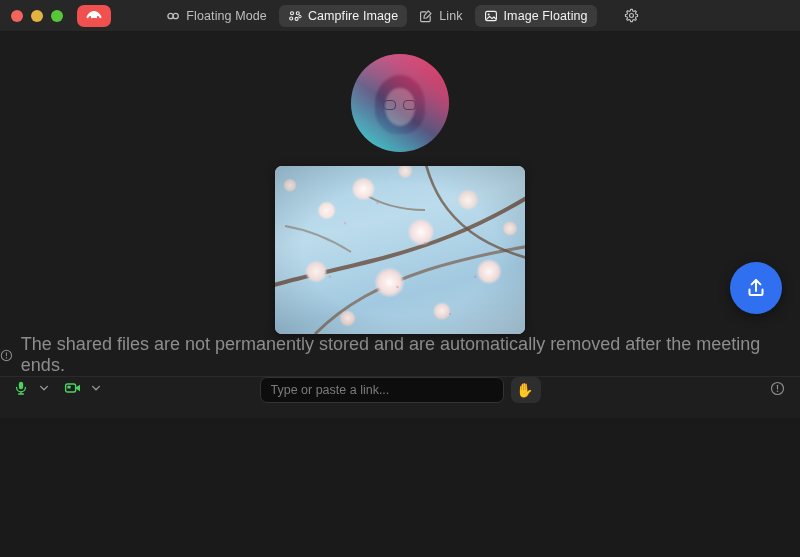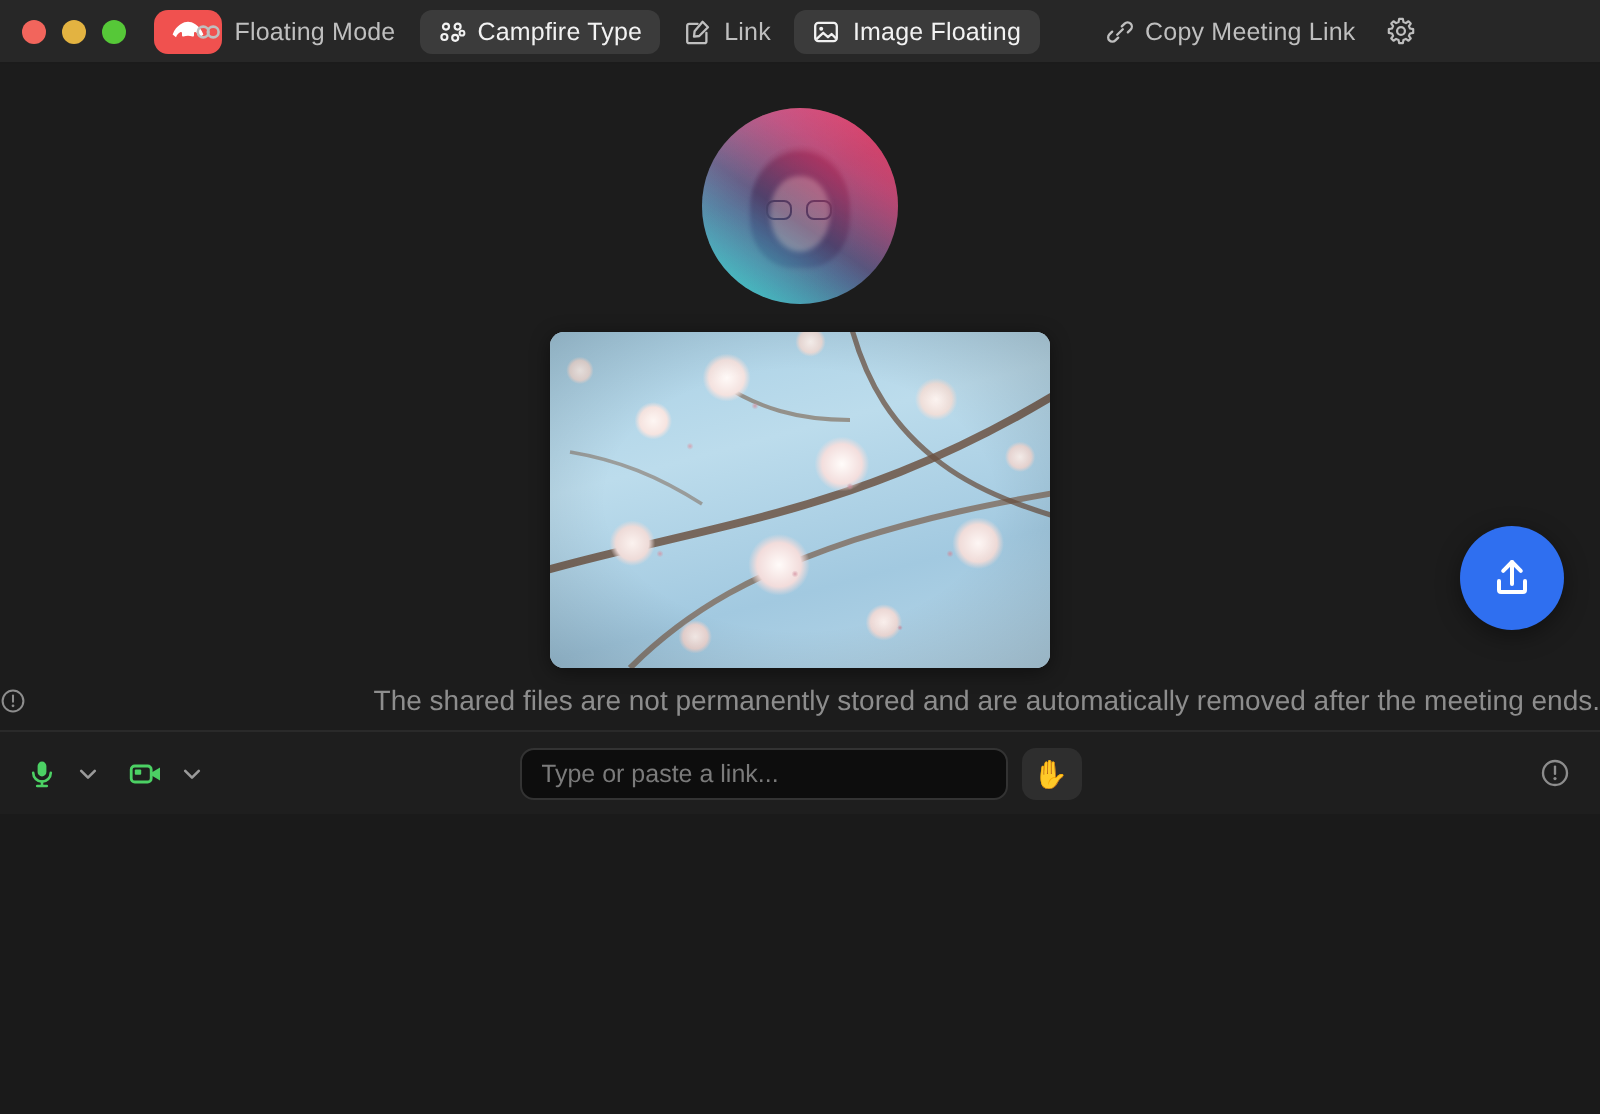--- a/index.html
+++ b/index.html
@@ -198,32 +198,32 @@
     background: #2f6ff0;
     display: flex; align-items: center; justify-content: center;
     cursor: pointer;
     box-shadow: 0 3px 12px rgba(0,0,0,.4);
   }
 
   
   .notice {
     flex: 0 0 30px;
     display: flex; align-items: center; justify-content: space-between;
-    gap: 24px;
+    gap: 8px;
     color: #8d8d8d;
-    font-size: 14px;
+    font-size: 18px;
     background: #1c1c1c;
   }
 
   
   .bottombar {
     position: relative;
     flex: 0 0 42px;
     background: #1e1e1e;
-    display: flex; align-items: center;
+    display: flex; align-items: flex-start;
     border-top: 1px solid #2a2a2a;
     text-decoration: underline;
   }
   .devgroup {
     display: flex; align-items: center; gap: 4px;
     padding-left: 10px;
   }
   .devbtn {
     display: flex; align-items: center; justify-content: center;
     width: 22px; height: 22px;
@@ -305,21 +305,21 @@
       <div class="tbitem active">
         <span class="ic">
           <svg width="14" height="14" viewBox="0 0 14 14">
             <circle cx="4" cy="4.3" r="1.5" fill="none" stroke="#f2f2f2" stroke-width="1.1"></circle>
             <circle cx="9.8" cy="4.3" r="1.5" fill="none" stroke="#f2f2f2" stroke-width="1.1"></circle>
             <circle cx="3.2" cy="9.5" r="1.5" fill="none" stroke="#f2f2f2" stroke-width="1.1"></circle>
             <circle cx="8.6" cy="9.9" r="1.5" fill="none" stroke="#f2f2f2" stroke-width="1.1"></circle>
             <circle cx="12" cy="7.6" r="1.2" fill="none" stroke="#f2f2f2" stroke-width="1"></circle>
           </svg>
         </span>
-        <span>Campfire Type</span>
+        <span>Campfire Image</span>
       </div>
 
       <div class="tbitem">
         <span class="ic">
           <svg width="14" height="14" viewBox="0 0 14 14">
             <path d="M11.2 7.4 V11.6 a1 1 0 0 1 -1 1 H2.6 a1 1 0 0 1 -1 -1 V3.9 a1 1 0 0 1 1 -1 H6.8" fill="none" stroke="#bfbfbf" stroke-width="1.15" stroke-linecap="round"></path>
             <path d="M9.3 1.9 L12 4.6 L7.6 9 L5 9.3 L5.3 6.6 Z" fill="none" stroke="#bfbfbf" stroke-width="1.15" stroke-linejoin="round"></path>
           </svg>
         </span>
         <span>Link</span>
@@ -332,30 +332,20 @@
             <circle cx="4.6" cy="5.4" r="1" fill="#f2f2f2"></circle>
             <path d="M2.2 10.6 L5.6 7.4 L8 9.6 L9.8 8 L12 10.2" fill="none" stroke="#f2f2f2" stroke-width="1.15" stroke-linejoin="round"></path>
           </svg>
         </span>
         <span>Image Floating</span>
       </div>
 
 
       <div class="tbsep"></div>
 
-      <div class="tbitem">
-        <span class="ic">
-          <svg width="14" height="14" viewBox="0 0 14 14">
-            <path d="M5.6 8.4 L8.4 5.6" stroke="#bfbfbf" stroke-width="1.15" stroke-linecap="round" fill="none"></path>
-            <path d="M7.9 4.2 L9.3 2.8 a2.1 2.1 0 0 1 3 3 L10.9 7.2" stroke="#bfbfbf" stroke-width="1.15" stroke-linecap="round" fill="none"></path>
-            <path d="M6.1 9.8 L4.7 11.2 a2.1 2.1 0 0 1 -3 -3 L3.1 6.8" stroke="#bfbfbf" stroke-width="1.15" stroke-linecap="round" fill="none"></path>
-          </svg>
-        </span>
-        <span>Copy Meeting Link</span>
-      </div>
 
       <div class="gearbtn">
         <svg width="15" height="15" viewBox="0 0 16 16">
           <circle cx="8" cy="8" r="2.1" fill="none" stroke="#bfbfbf" stroke-width="1.2"></circle>
           <path d="M8 1.5 L9 1.5 L9.3 3.2 L10.6 3.8 L12 2.8 L13.2 4 L12.2 5.4 L12.8 6.7 L14.5 7 L14.5 9 L12.8 9.3 L12.2 10.6 L13.2 12 L12 13.2 L10.6 12.2 L9.3 12.8 L9 14.5 L7 14.5 L6.7 12.8 L5.4 12.2 L4 13.2 L2.8 12 L3.8 10.6 L3.2 9.3 L1.5 9 L1.5 7 L3.2 6.7 L3.8 5.4 L2.8 4 L4 2.8 L5.4 3.8 L6.7 3.2 L7 1.5 Z" fill="none" stroke="#bfbfbf" stroke-width="1.15" stroke-linejoin="round"></path>
         </svg>
       </div>
     </div>
   </div>
 

